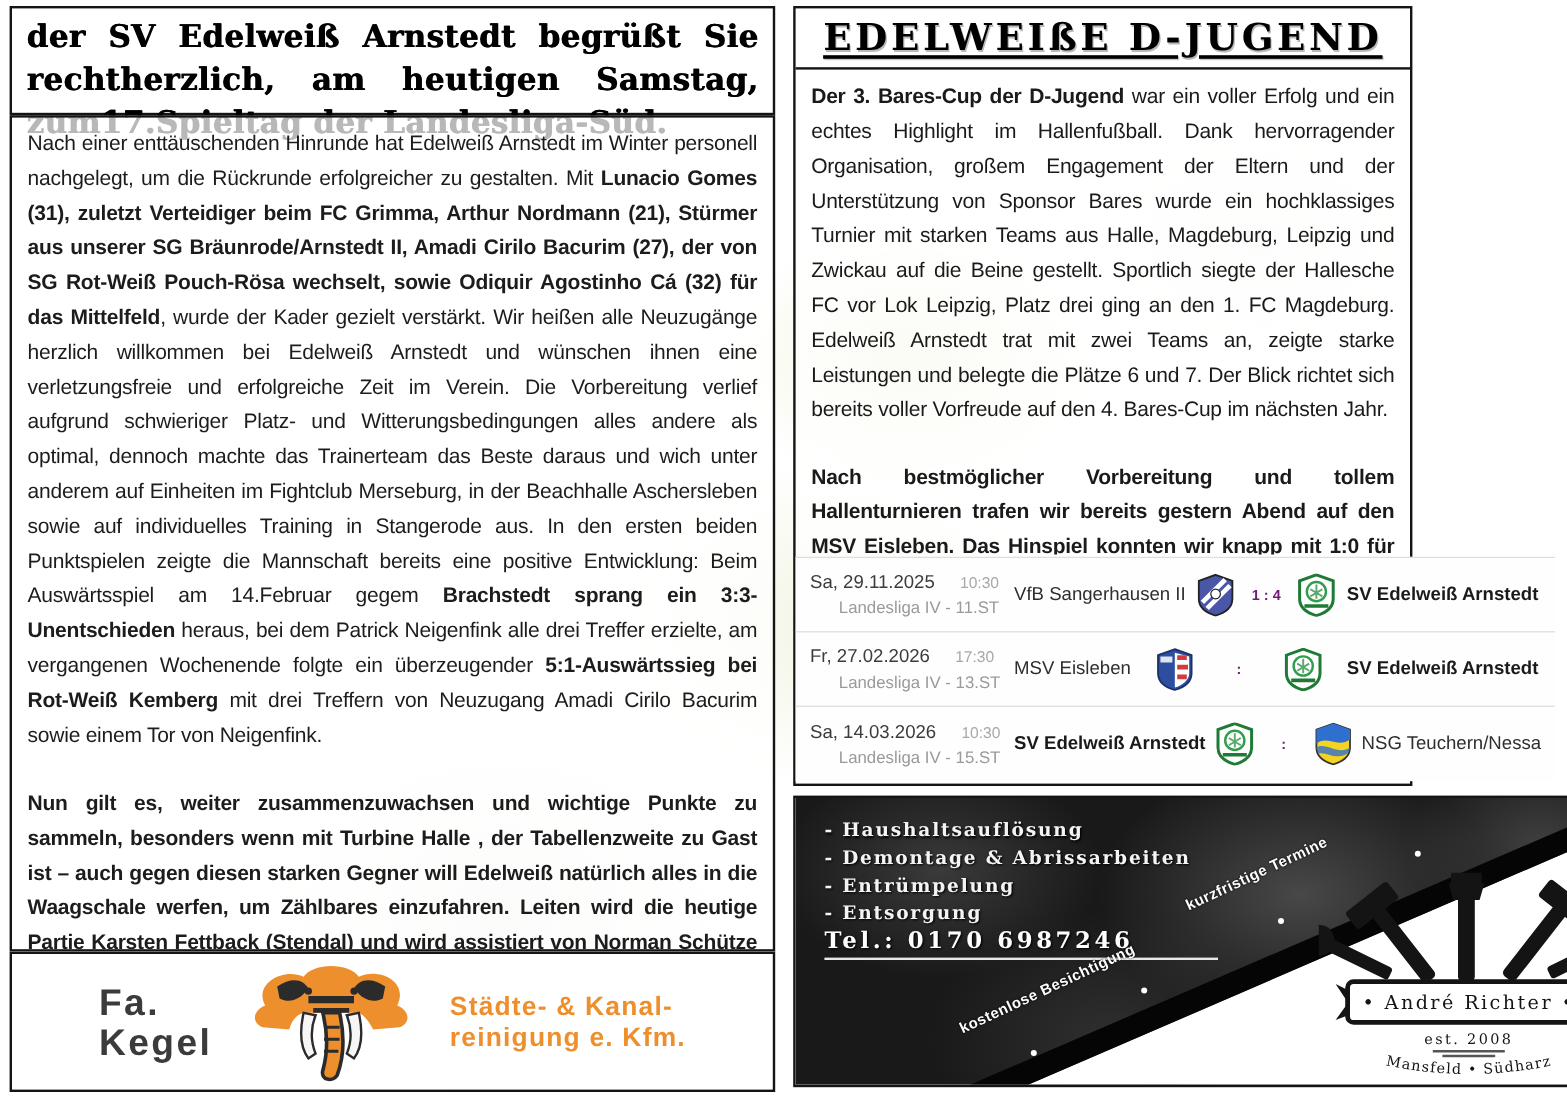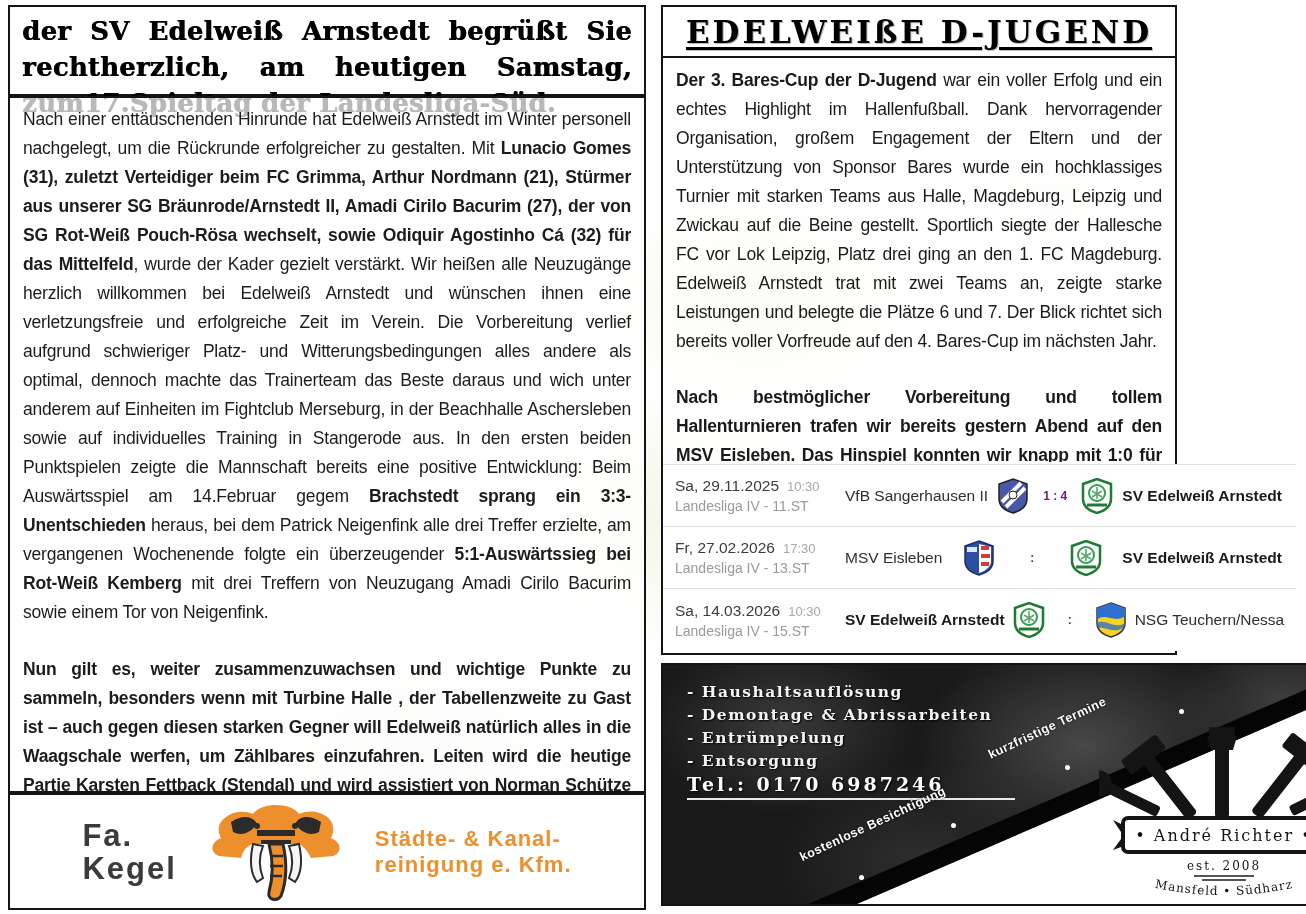--- a/index.html
+++ b/index.html
@@ -65,22 +65,22 @@
   .paras-right p + p { margin-top:27px; }
 
   .fixtures { position:absolute; left:0; top:457px; width:633px; border-top:1px solid #ddd; background:#fefefe; }
   .fixrow {
     height:62px; display:flex; align-items:center; padding:0 14px 0 12px;
     border-bottom:1px solid #ddd;
   }
   .fixrow:last-child { border-bottom:none; }
   .fix-when { width:170px; flex:0 0 auto; }
   .fix-date { font-size:15.5px; color:#3c3c3c; }
-  .fix-time { font-size:13px; color:#a8a8a8; margin-left:8px; }
-  .fix-league { font-size:14px; color:#9a9a9a; margin-top:3px; }
+  .fix-time { font-size:13px; color:#a8a8a8; margin-left:21px; }
+  .fix-league { font-size:14px; color:#9a9a9a; margin-top:3px;margin-left:24px; }
   .fix-match { flex:1; display:flex; align-items:center; justify-content:space-between; gap:8px; }
   .team-name { font-size:15.5px; color:#2e2e2e; white-space:nowrap; }
   .team-name.ew { font-weight:bold; color:#1a1a1a; }
   .fix-score { font-size:12px; color:#701a75; font-weight:bold; min-width:34px; text-align:center; }
   .crest { width:32px; height:36px; flex:0 0 auto; }
 
   
   .ad { left:661px; top:663px; width:696px; height:243px; padding:0; background:#fff; overflow:hidden; }
   .ad-inner { position:absolute; inset:0; background:#191919;
     background-image:

